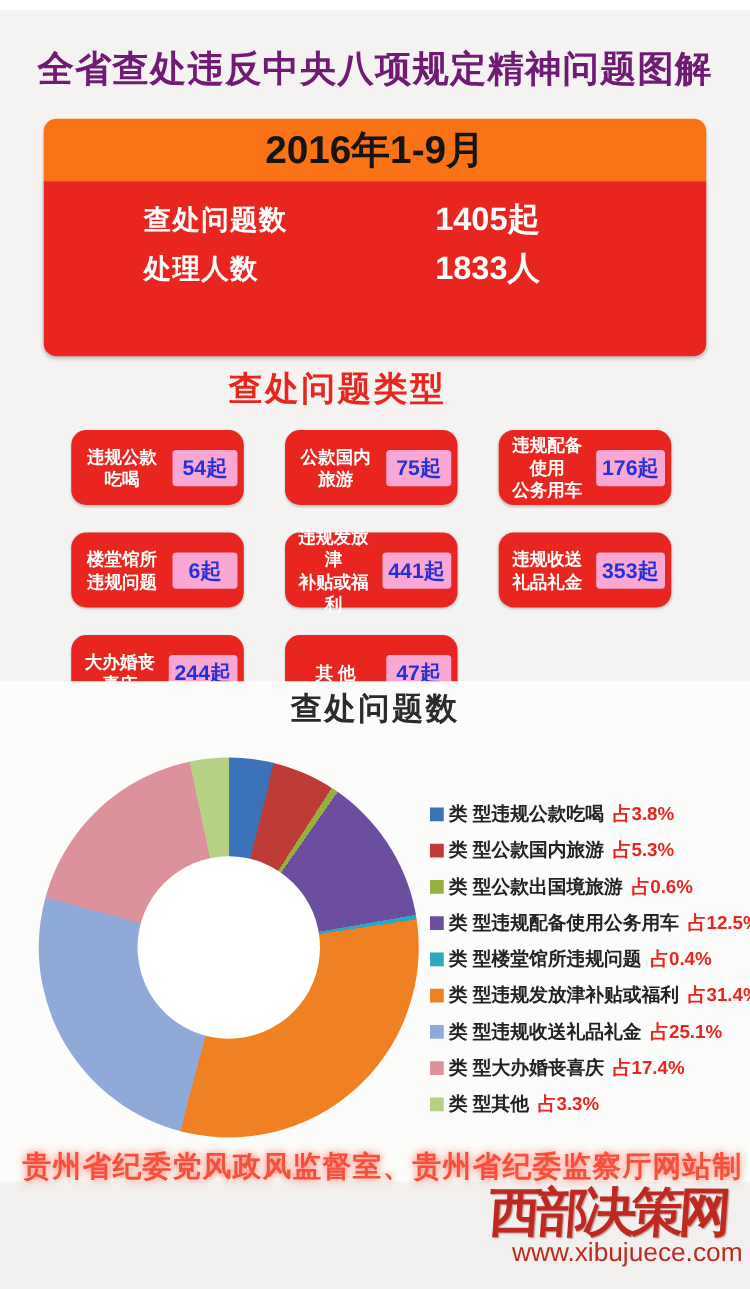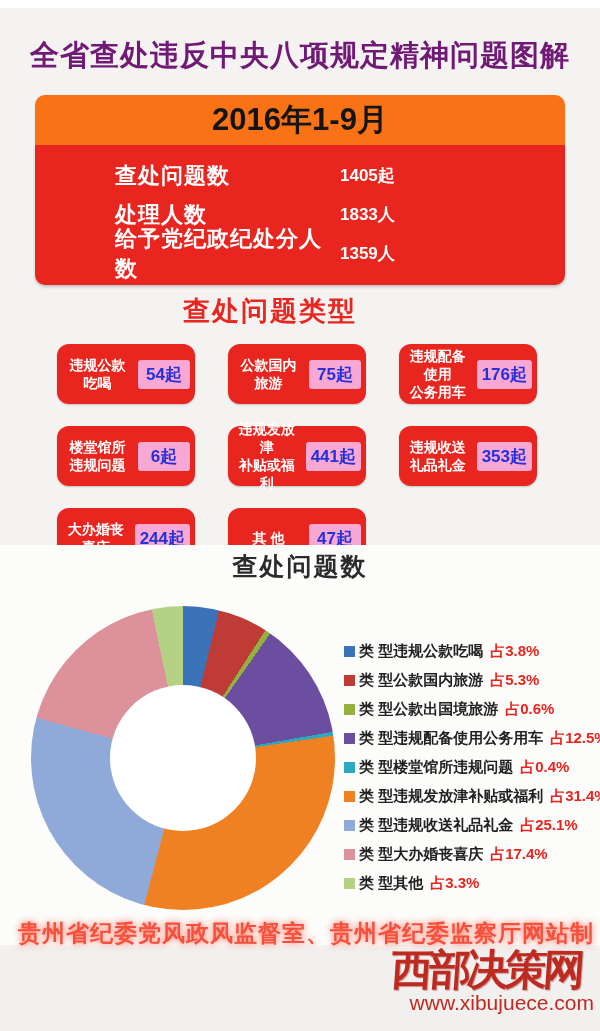--- a/index.html
+++ b/index.html
@@ -15,21 +15,21 @@
   #period-banner{position:absolute;left:35px;top:95px;width:530px;height:50px;
     background:#f97316;border-radius:10px 10px 0 0;display:flex;align-items:center;
     justify-content:center;font-size:31px;font-weight:bold;color:#141414;
     box-shadow:0 1px 2px rgba(0,0,0,0.15);}
 
   #stats-panel{position:absolute;left:35px;top:145px;width:530px;height:140px;
     background:#E8251E;border-radius:0 0 10px 10px;color:#fff;box-sizing:border-box;
     padding-top:11px;box-shadow:0 2px 3px rgba(0,0,0,0.2);}
   .stat-row{display:flex;align-items:center;height:39px;padding-left:80px;}
   .stat-label{width:225px;font-size:22px;font-weight:bold;letter-spacing:1px;}
-  .stat-value{font-size:17px;font-weight:bold;min-width:92px;}
+  .stat-value{font-size:26px;font-weight:bold;min-width:92px;text-align:right;}
   .person-icon{width:26px;height:26px;position:relative;margin-left:8px;}
   .person-icon .head{width:11px;height:11px;border-radius:50%;background:#fff;margin:0 auto;}
   .person-icon .torso{width:22px;height:12px;border-radius:11px 11px 2px 2px;background:#fff;margin:2px auto 0;}
 
   #types-title{position:absolute;left:0;top:293px;width:540px;text-align:center;
     font-size:27px;font-weight:bold;color:#E8251E;letter-spacing:2px;}
 
   #types-grid{position:absolute;left:57px;top:344px;width:487px;
     display:grid;grid-template-columns:repeat(3,138px);column-gap:33px;row-gap:22px;}
   .type-box{height:60px;background:#E8251E;border-radius:12px;display:flex;align-items:center;
@@ -80,25 +80,20 @@
   <div id="stats-panel">
       <div class="stat-row">
         <span class="stat-label">查处问题数</span>
         <span class="stat-value">1405起</span>
       </div>
       <div class="stat-row">
         <span class="stat-label">处理人数</span>
         <span class="stat-value">1833人</span>
         <span class="person-icon"><span class="head"></span><span class="torso"></span></span>
       </div>
-      <div class="stat-row">
-        <span class="stat-label">给予党纪政纪处分人数</span>
-        <span class="stat-value">1359人</span>
-        <span class="person-icon"><span class="head"></span><span class="torso"></span></span>
-      </div>
     </div>
 
   <div id="types-title">查处问题类型</div>
 
   <div id="types-grid">
       <div class="type-box">
         <span class="box-label">违规公款
 吃喝</span>
         <span class="box-badge">54起</span>
       </div>

